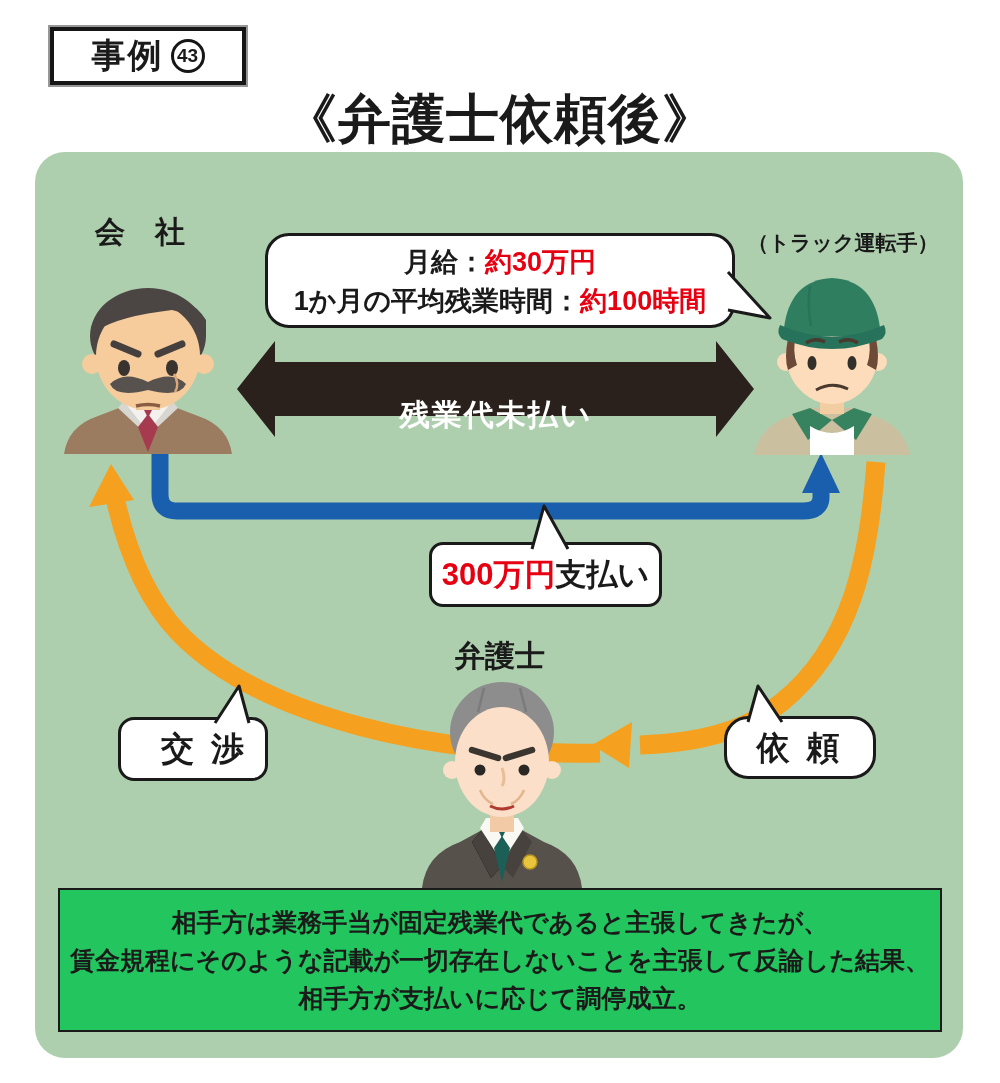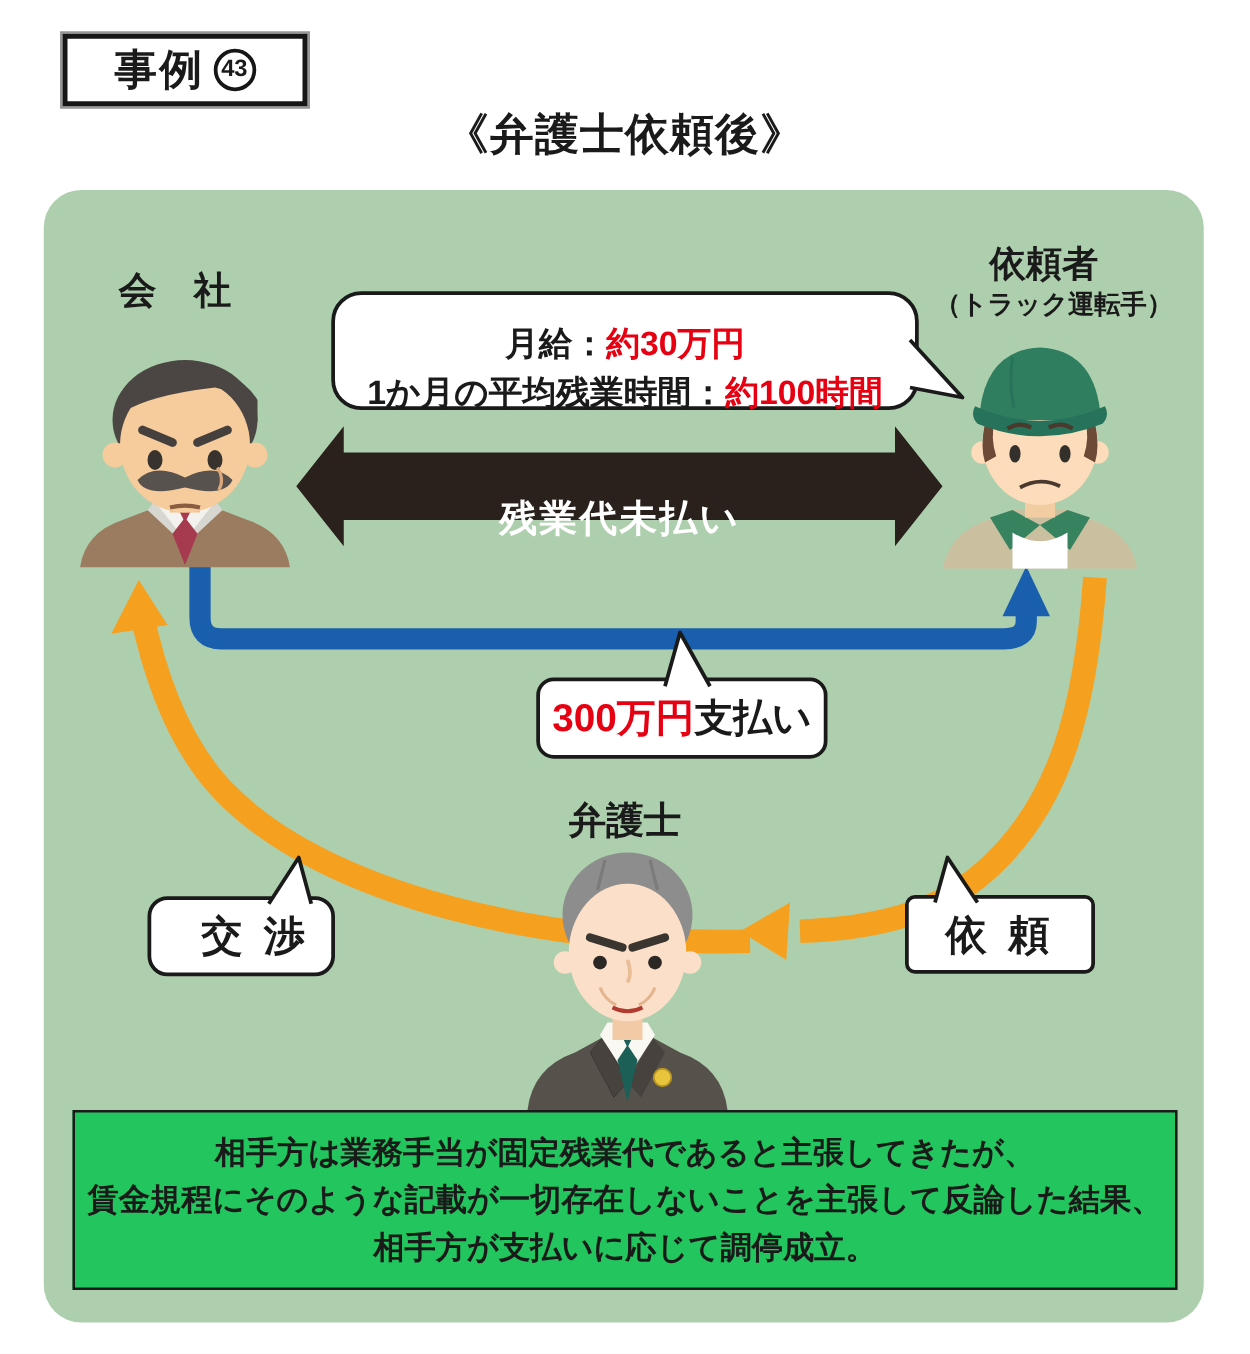--- a/index.html
+++ b/index.html
@@ -10,21 +10,21 @@
   
   .badge { position:absolute; left:50px; top:27px; width:196px; height:58px;
     border:4px solid #161616; box-shadow:0 0 0 2px #979797; background:#fff;
     display:flex; align-items:center; justify-content:center; gap:7px; z-index:6; }
   .badge-prefix { font-size:34px; font-weight:800; letter-spacing:2px; }
   .badge-num { width:34px; height:34px; border:3px solid #161616; border-radius:50%;
     display:flex; align-items:center; justify-content:center;
     font-size:19px; font-weight:800; }
 
   .main-title { position:absolute; left:0; top:84px; width:1000px; text-align:center;
-    font-size:35px; font-weight:800; letter-spacing:1px; z-index:6; }
+    font-size:53px; font-weight:800; letter-spacing:1px; z-index:6; }
 
   
   .panel { position:absolute; left:35px; top:152px; width:928px; height:906px;
     background:#aecfae; border-radius:30px; z-index:1; }
 
   .overlay { position:absolute; left:0; top:0; width:1000px; height:1083px;
     z-index:2; pointer-events:none; }
   .figure { position:absolute; z-index:3; pointer-events:none; }
 
   .actor-label { position:absolute; z-index:4; font-weight:800; text-align:center; }
@@ -35,26 +35,26 @@
 
   .arrow-text { position:absolute; left:300px; top:371px; width:392px; z-index:3;
     text-align:center; color:#ffffff; font-size:30px; font-weight:800; letter-spacing:2px;margin-top:24px; }
 
   
   .bubble { position:absolute; background:#ffffff; border:3px solid #1a1a1a;
     z-index:5; text-align:center; font-weight:800; }
   .bubble .tail { position:absolute; overflow:visible; }
 
   .bubble-salary { left:265px; top:233px; width:470px; height:95px; border-radius:24px;
-    font-size:27px; line-height:39px; padding-top:20px; }
+    font-size:27px; line-height:39px; padding-top:7px; }
   .bubble-payment { left:393px; top:542px; width:233px; height:65px; border-radius:14px;
     font-size:31px; line-height:59px;margin-left:36px; }
   .bubble-nego { left:118px; top:717px; width:150px; height:64px; border-radius:16px;
     font-size:33px; line-height:58px; letter-spacing:4px;padding-left:23px; }
-  .bubble-req  { left:724px; top:716px; width:152px; height:63px; border-radius:8px;
+  .bubble-req  { left:724px; top:716px; width:152px; height:63px; border-radius:24px;
     font-size:33px; line-height:57px; letter-spacing:4px; }
 
   .red { color:#e60012; }
 
   
   .result-box { position:absolute; left:58px; top:888px; width:884px; height:144px;
     background:#22c55e; border:2px solid #1a1a1a; z-index:5;
     display:flex; flex-direction:column; justify-content:center;
     text-align:center; font-size:25px; font-weight:800; line-height:38px; white-space:nowrap; }
 </style>
@@ -148,21 +148,20 @@
     <path d="M114 84 L88 92" stroke="#3a352f" stroke-width="6.5" stroke-linecap="round" fill="none"></path>
     <circle cx="62" cy="104" r="5.5" fill="#2b2724"></circle>
     <circle cx="106" cy="104" r="5.5" fill="#2b2724"></circle>
     <path d="M84 102 Q88 113 84 120" stroke="#e9bd96" stroke-width="3" fill="none"></path>
     <path d="M62 124 Q66 134 75 138" stroke="#e3b58f" stroke-width="2.5" fill="none"></path>
     <path d="M106 124 Q102 134 93 138" stroke="#e3b58f" stroke-width="2.5" fill="none"></path>
     <path d="M72 140 Q84 146 96 140" stroke="#b03a30" stroke-width="3" fill="none"></path>
   </svg>
 
   <div class="actor-label lbl-company">会　社</div>
-  <div class="actor-label lbl-client">依頼者</div>
   <div class="actor-label lbl-client-sub">（トラック運転手）</div>
   <div class="actor-label lbl-lawyer">弁護士</div>
 
   <div class="arrow-text">残業代未払い</div>
 
   <div class="bubble bubble-salary">
     <svg class="tail" style="right:-42px; top:28px;" width="48" height="62" viewBox="0 0 48 62">
       <path d="M2 8 L44 54 L2 46" fill="#ffffff" stroke="#1a1a1a" stroke-width="3" stroke-linejoin="round"></path>
     </svg>
     <div><span>月給：</span><span class="red">約30万円</span></div>

